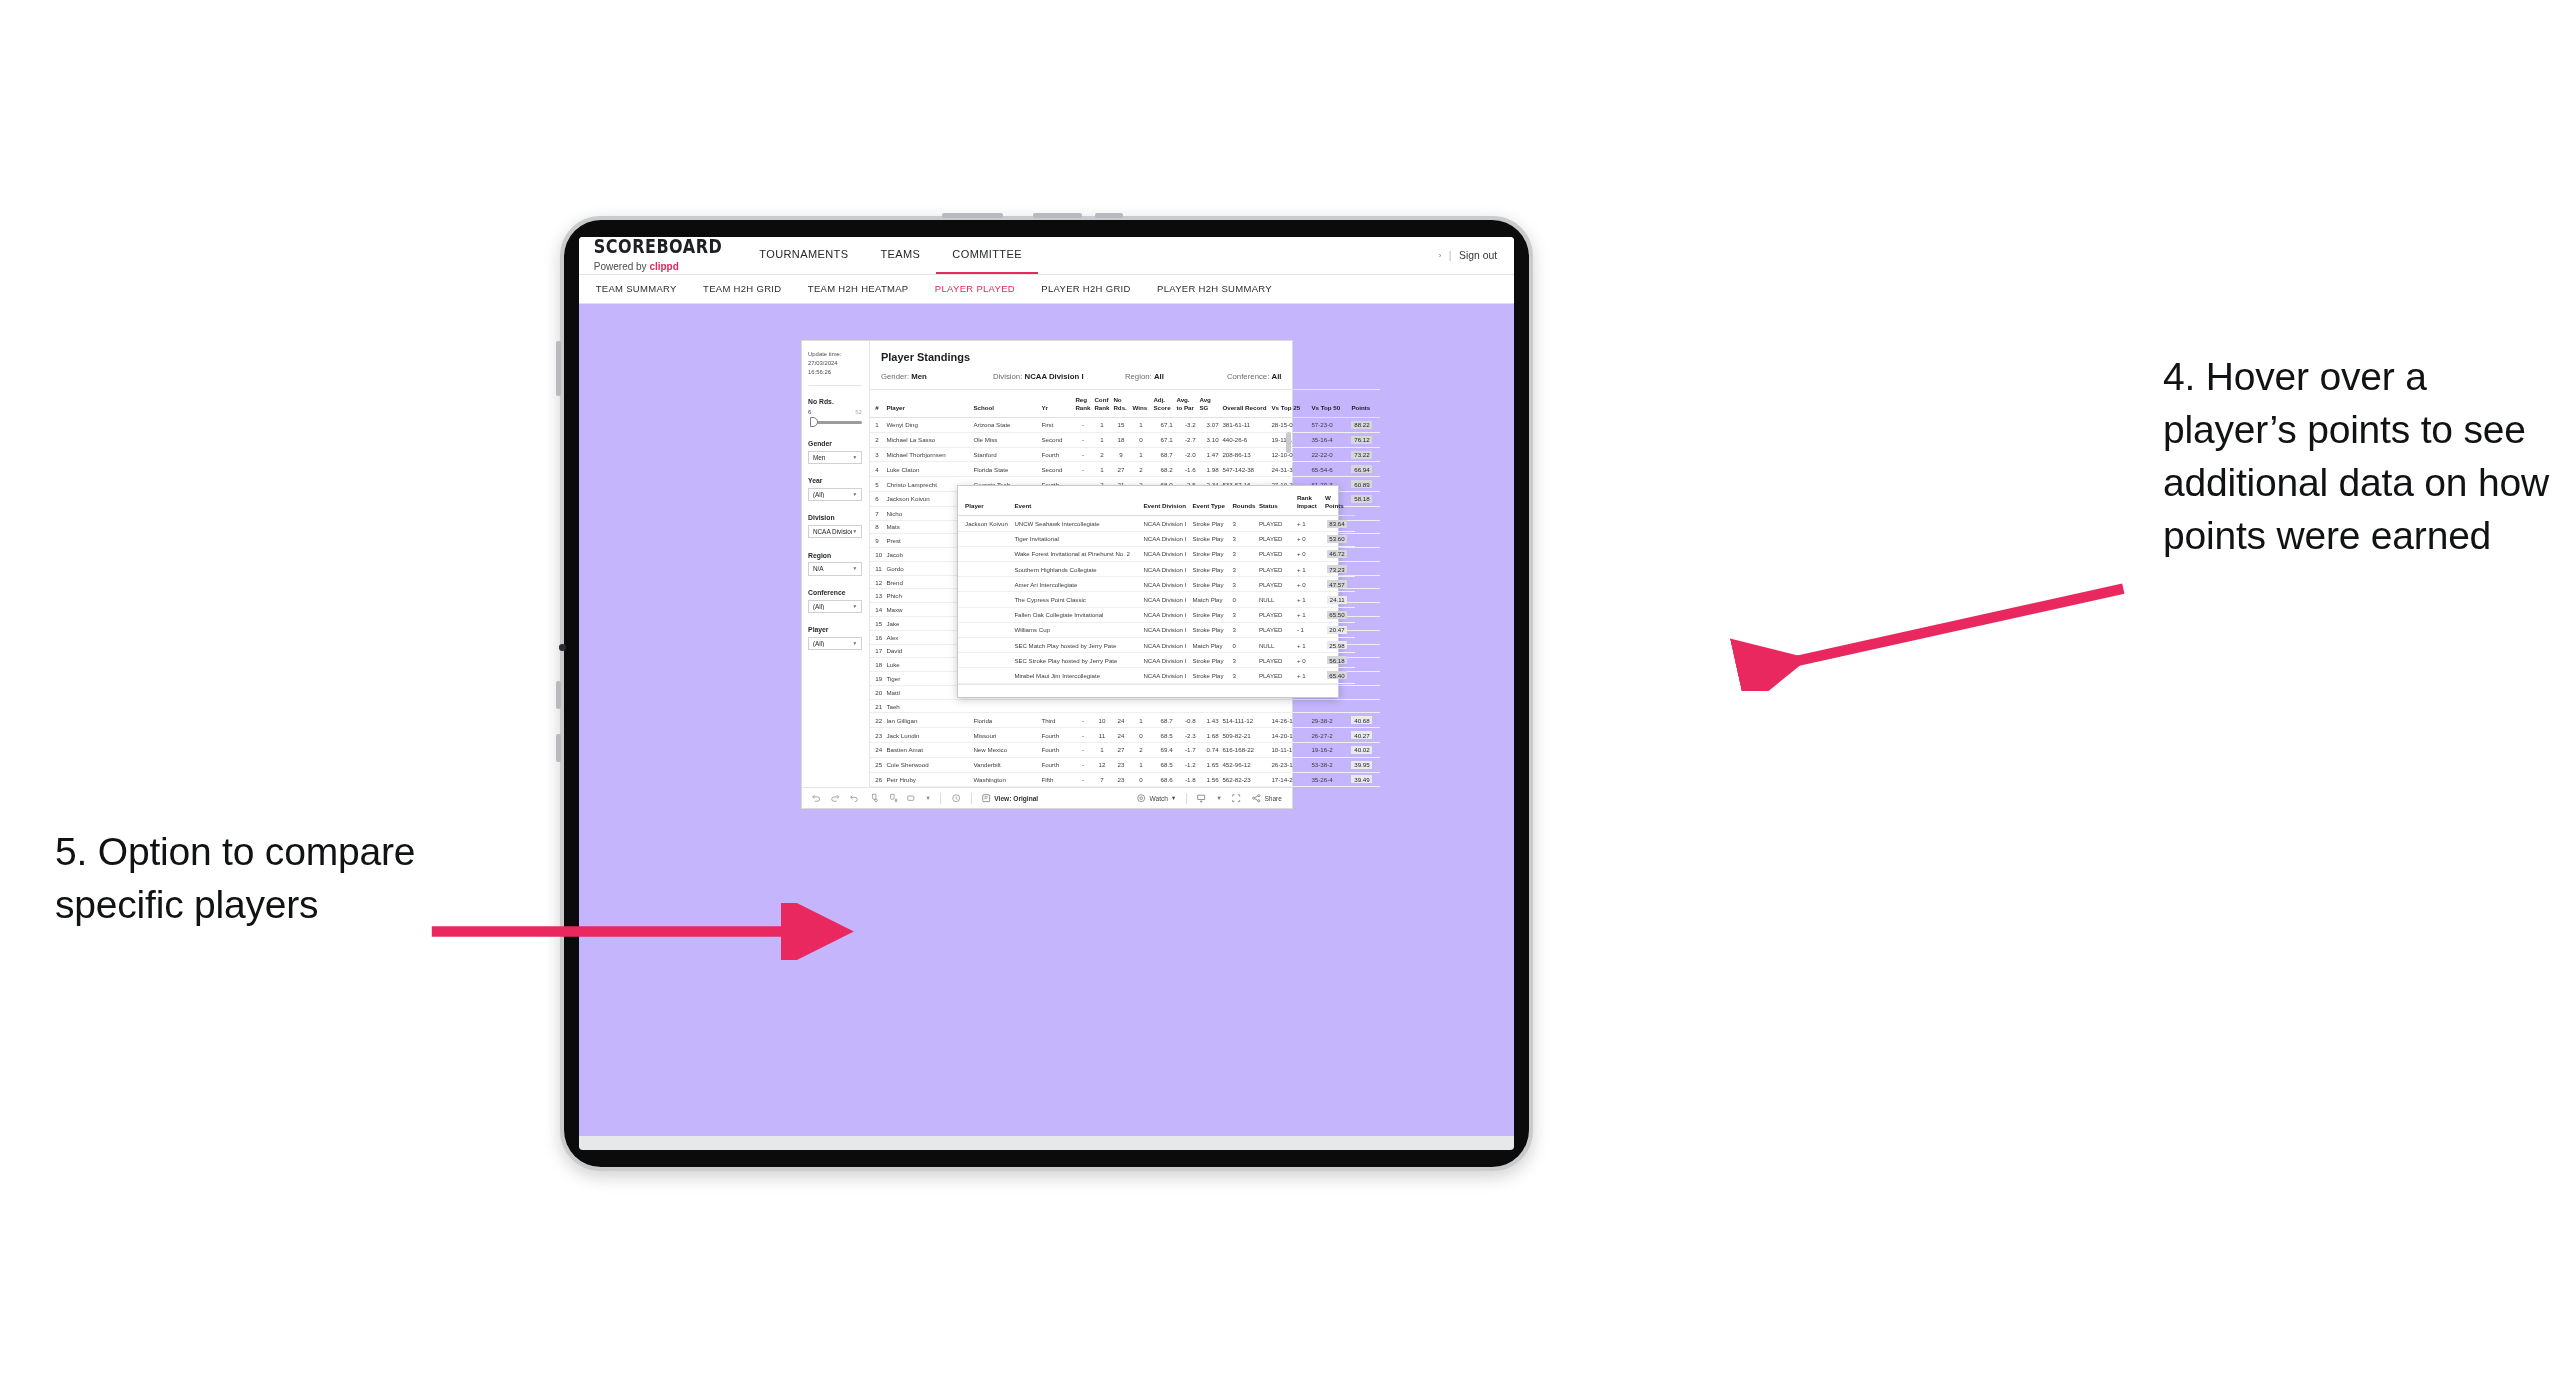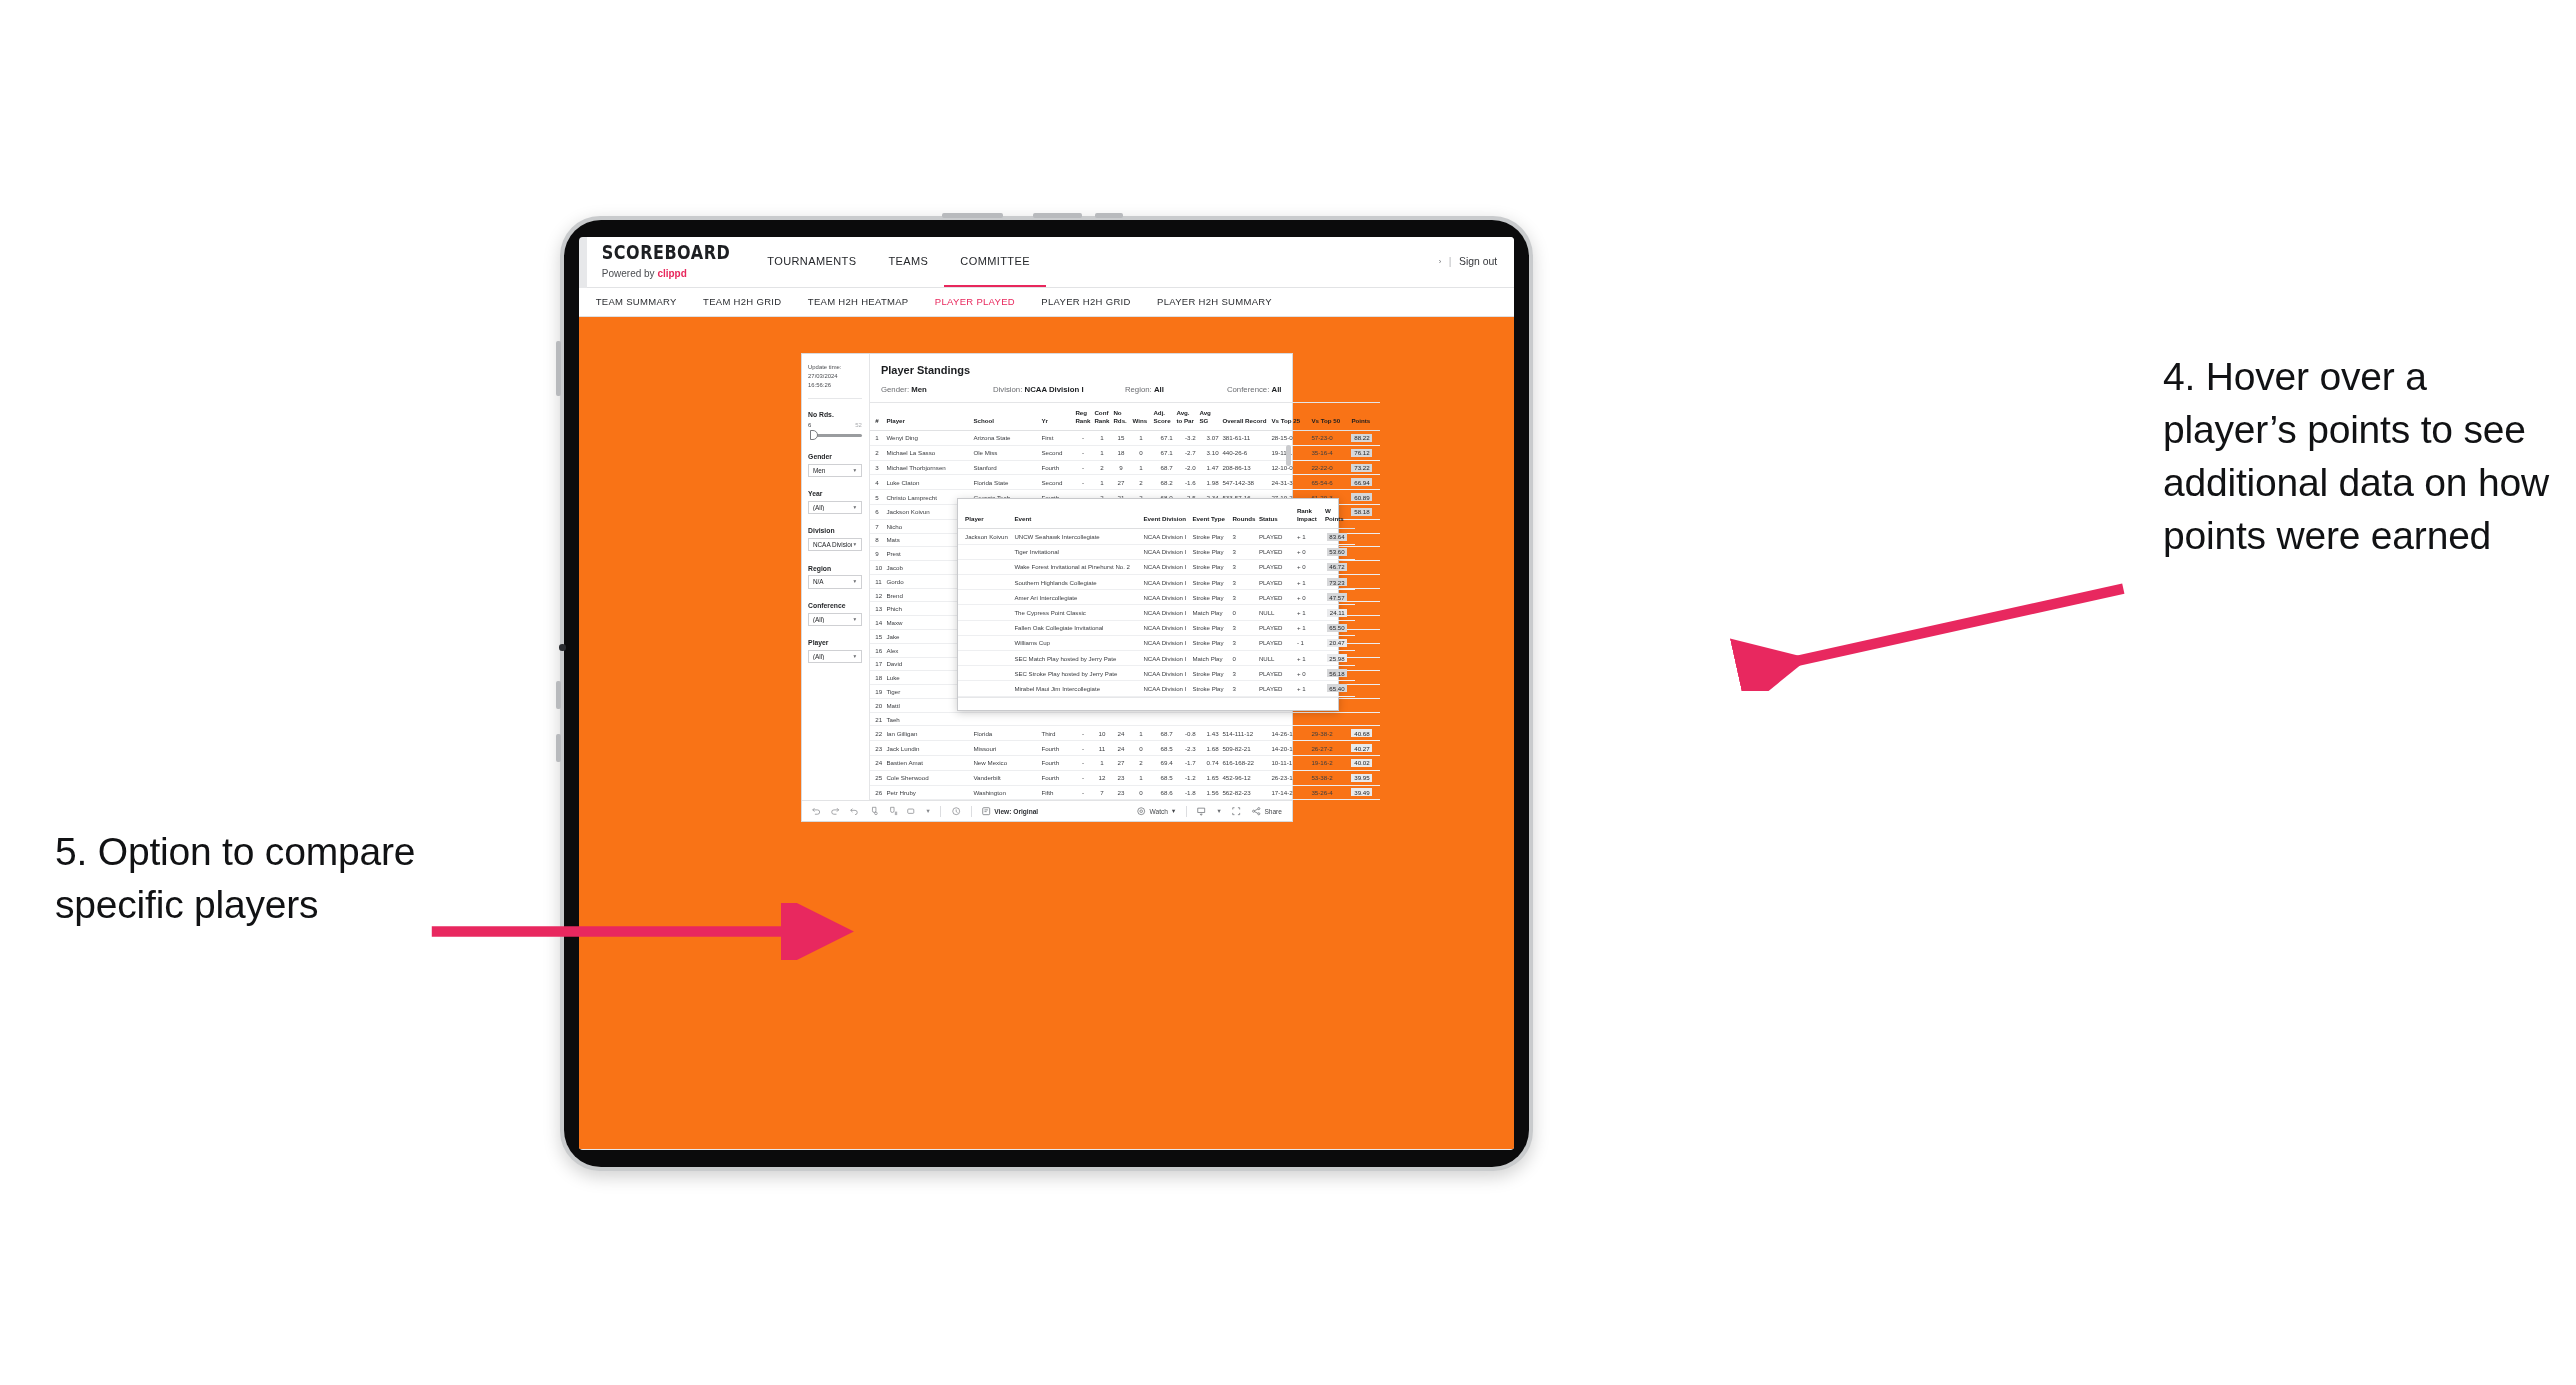--- a/index.html
+++ b/index.html
@@ -39,25 +39,24 @@
   .btn-top-1 { left: 382px; top: -2.8px; width: 61px; height: 4.7px; }
   .btn-top-2 { left: 473px; top: -2.8px; width: 49px; height: 4.7px; }
   .btn-top-3 { left: 535px; top: -2.8px; width: 28px; height: 4.7px; }
   .btn-left-1 { left: -3.8px; top: 125px; width: 4.7px; height: 55px; }
   .cam { position:absolute; left: -0.9px; top: 428px; width: 6.6px; height: 6.6px; border-radius: 50%; background:#2a2c30; }
   .btn-left-2 { left: -3.8px; top: 465px; width: 4.7px; height: 28px; }
   .btn-left-3 { left: -3.8px; top: 518px; width: 4.7px; height: 28px; }
 
   
   .appbar {
-    background: #fff; height: 51px;
+    background: #fff; height: 38px;
     display: flex; align-items: stretch;
     border-bottom: 0.9px solid #e2e3e5;
     padding-left: 15px;
-    margin-left: 8px;
   }
   .brand { display:flex; flex-direction: column; justify-content:center; padding-right: 21px; }
   .brand-title {
     font-family: "DejaVu Sans", sans-serif;
     font-weight: 700; font-size: 16px; letter-spacing: 0.5px;
     color: #1d1f22; line-height: 1;
     transform: scaleY(1.18); transform-origin: left center;
   }
   .brand-sub { font-size: 10px; color:#4b4d51; margin-top: 6.6px; }
   .brand-sub b { color:#e8275c; font-weight:700; }
@@ -80,21 +79,21 @@
     gap: 0; padding-left: 15px;
     border-bottom: 0.9px solid #dfe0e2;
   }
   .subnav a {
     font-size: 9.5px; color:#2b2d31; letter-spacing:0.3px;
     text-decoration:none; padding: 0 13.2px;
   }
   .subnav a:first-child { padding-left: 1.9px; }
   .subnav a.active { color:#e8275c; }
 
-  .workspace { background:#f97316; height: calc(100% - 81px); padding-top: 36px; }
+  .workspace { background:#c4b5fd; height: calc(100% - 81px); padding-top: 36px; }
 
   
   .viz {
     margin: 0 auto; width: 492px; background:#fff;
     border: 0.9px solid #d9dadc;
     position: relative;
   }
   .viz-body { display:flex; }
 
   .filters { width: 68px; border-right: 0.9px solid #e4e5e7; padding: 0 6.6px; flex: 0 0 68px; }

